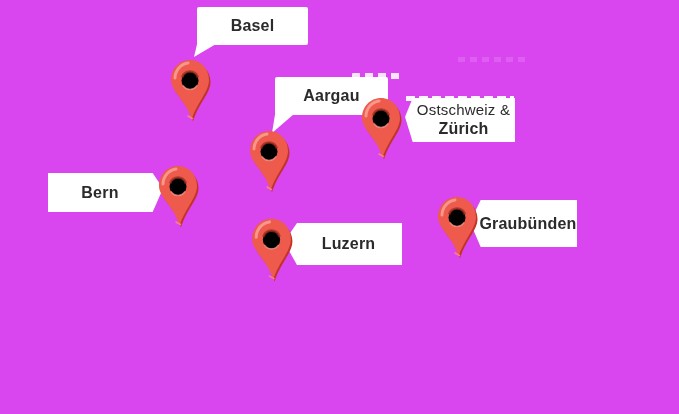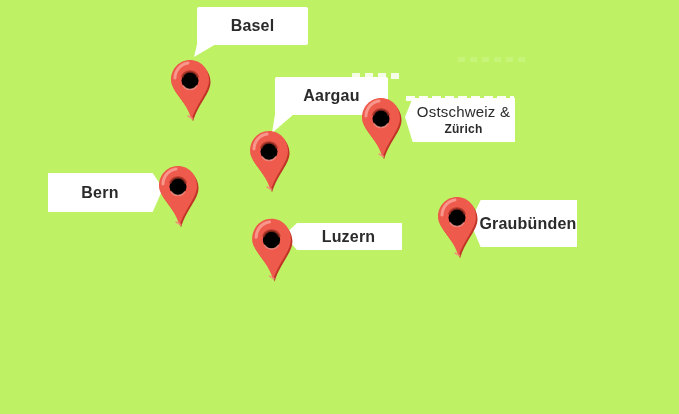--- a/index.html
+++ b/index.html
@@ -1,20 +1,20 @@
 <!DOCTYPE html>
 <html><head>
 <meta charset="utf-8">
 <style>
   html, body { margin: 0; padding: 0; background: #000; }
   .scene {
     position: relative;
     width: 679px;
     height: 414px;
-    background: #bef264;
+    background: #d946ef;
     overflow: hidden;
     font-family: "Liberation Sans", sans-serif;
   }
 
   
   .label {
     position: absolute;
     background: #ffffff;
     color: #2b2b2b;
     display: flex;
@@ -27,28 +27,28 @@
     box-sizing: border-box;
   }
   .label-basel  { left:197px; top:7px;   width:111px; height:38px; border-radius:2px; }
   .label-aargau { left:275px; top:77px;  width:113px; height:38px; border-radius:2px; }
   .label-oz {
     left:405px; top:98px; width:110px; height:44px;
     clip-path: polygon(0 43%, 7% 0, 100% 0, 100% 100%, 7% 100%);
     flex-direction: column; line-height: 1.25; padding-left: 7px;
   }
   .label-oz .line1 { font-weight: normal; font-size: 15px; }
-  .label-oz .line2 { font-weight: bold;   font-size: 12px; }
+  .label-oz .line2 { font-weight: bold;   font-size: 16px; }
   .label-bern {
     left:48px; top:173px; width:115px; height:39px;
     clip-path: polygon(0 0, 91% 0, 100% 40%, 91% 100%, 0 100%);
     padding-right: 11px;
   }
   .label-luzern {
-    left:284px; top:223px; width:118px; height:27px;
+    left:284px; top:223px; width:118px; height:42px;
     clip-path: polygon(0 45%, 11% 0, 100% 0, 100% 100%, 11% 100%);
     padding-left: 11px;
   }
   .label-graubuenden {
     left:470px; top:200px; width:107px; height:47px;
     clip-path: polygon(0 47%, 10% 0, 100% 0, 100% 100%, 10% 100%);
     padding-left: 9px;
   }
 
   

